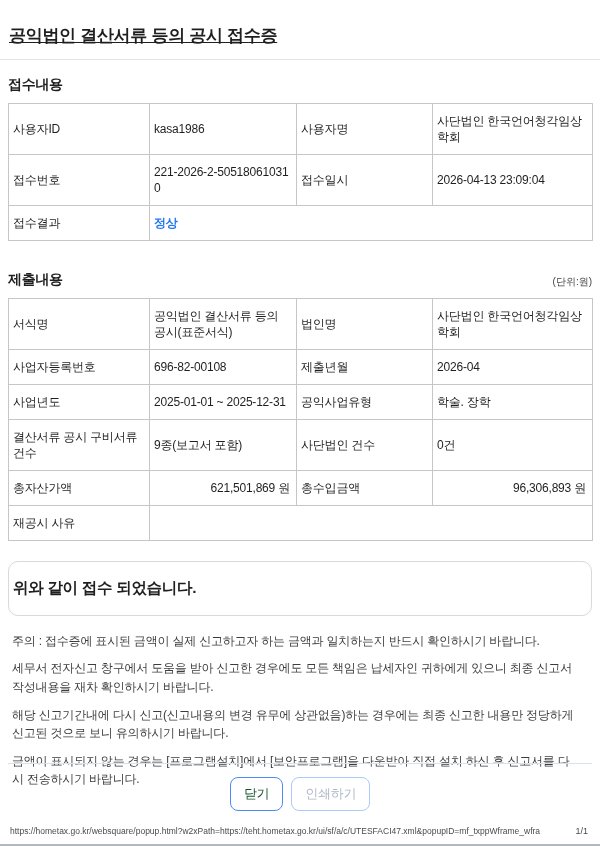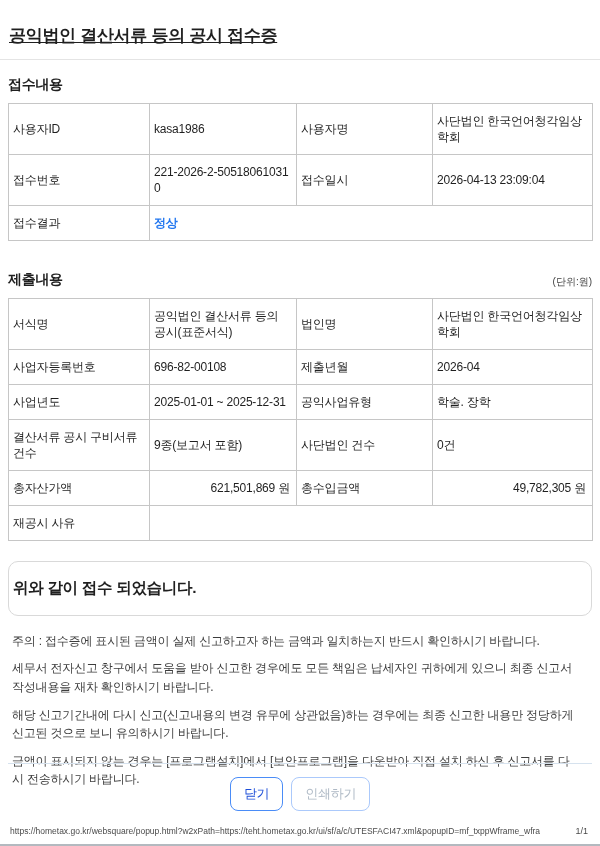--- a/index.html
+++ b/index.html
@@ -70,21 +70,21 @@
   }
   .button-row {
     position: absolute; top: 777px; left: 0; width: 100%;
     display: flex; justify-content: center; gap: 8px;
   }
   .btn {
     font-family: inherit; font-size: 13px; letter-spacing: -0.3px;
     padding: 7px 13px; border-radius: 8px; background: #ffffff;
     border: 1px solid #4a8cf7; cursor: pointer;
   }
-  .btn-close { border-color: #4a8cf7; color: #1d4ed8; font-weight: 500; }
+  .btn-close { border-color: #4a8cf7; color: #14532d; font-weight: 500; }
   .btn-print { border-color: #abc9fb; color: #aeb9c5; }
 
   .footer {
     position: absolute; bottom: 0; left: 0; right: 0; height: 22px;
     display: flex; justify-content: space-between; align-items: center;
     padding: 0 12px 2px 10px;
     border-bottom: 2px solid #b3b9bf;
     background: #ffffff;
   }
   .footer-url {
@@ -162,21 +162,21 @@
   <tr>
     <td class="lbl">결산서류 공시 구비서류 건수</td>
     <td>9종(보고서 포함)</td>
     <td class="lbl">사단법인 건수</td>
     <td>0건</td>
   </tr>
   <tr>
     <td class="lbl">총자산가액</td>
     <td class="num">621,501,869 원</td>
     <td class="lbl">총수입금액</td>
-    <td class="num">49,782,305 원</td>
+    <td class="num">96,306,893 원</td>
   </tr>
   <tr>
     <td class="lbl hide-top hide-right">재공시 사유</td>
     <td colspan="3" class="hide-left"></td>
   </tr>
 </tbody>
   </table>
 
 <div class="message-box">
   <span>위와 같이 접수 되었습니다.</span>

